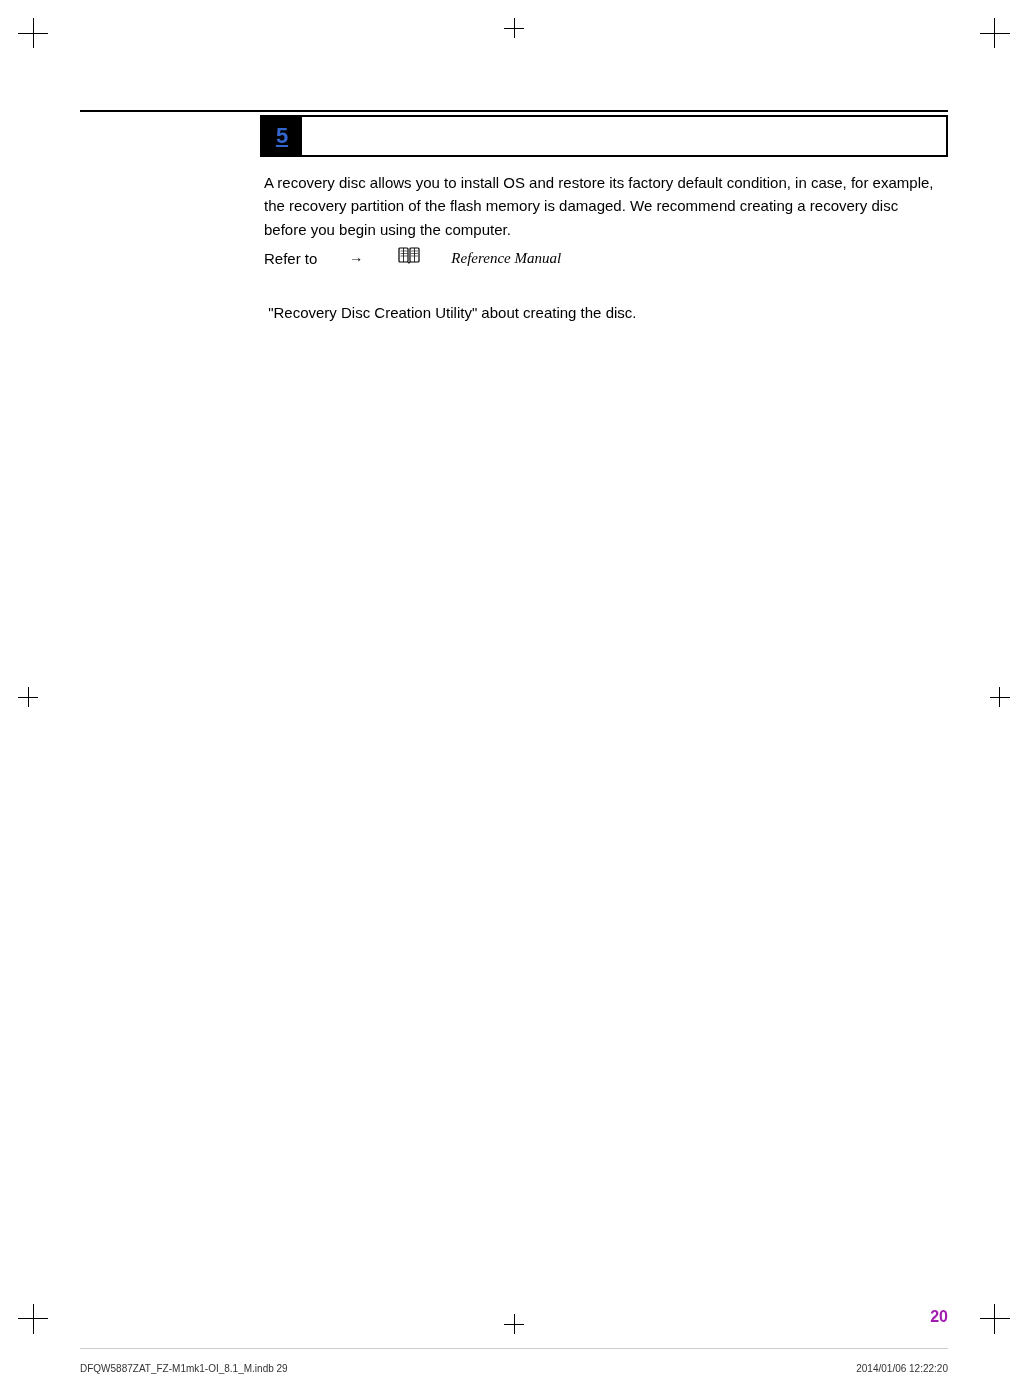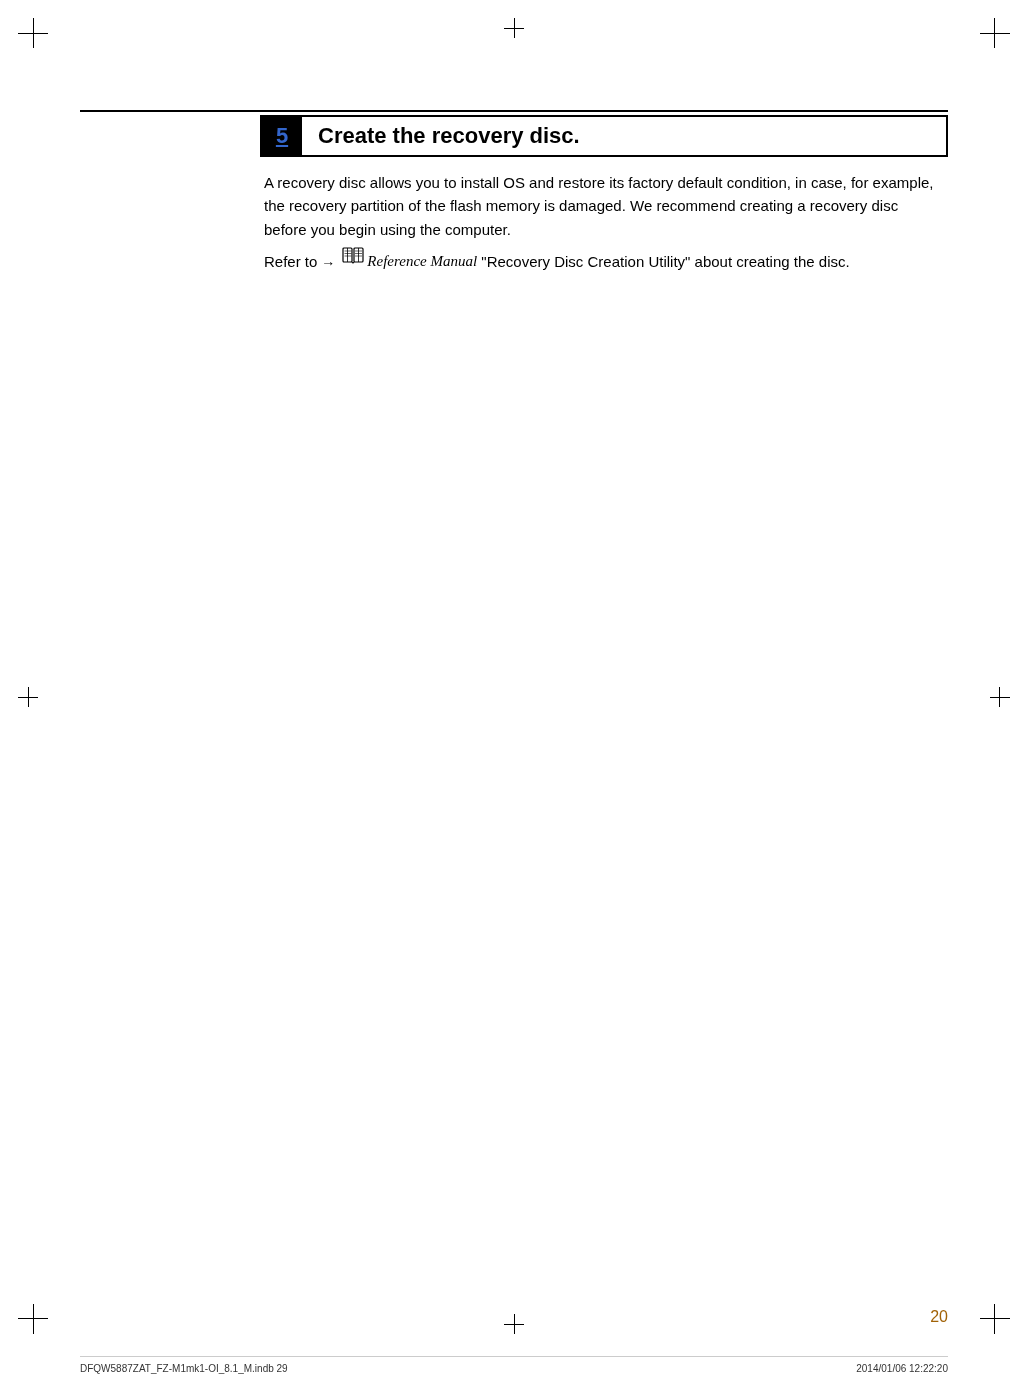--- a/index.html
+++ b/index.html
@@ -272,22 +272,23 @@
       line-height: 1.55;
       color: #000;
     }
 
     .step-body p {
       margin-bottom: 6px;
     }
 
     .refer-line {
       display: flex;
-      align-items: flex-end;
+      align-items: flex-start;
       flex-wrap: wrap;
+      gap: 28px;
     }
 
     .arrow-right {
       font-size: 14px;
       margin: 0 4px;
     }
 
     
     .book-icon {
       display: inline-block;
@@ -301,38 +302,38 @@
       font-style: italic;
       font-family: Liberation Serif, serif;
     }
 
     
     .page-number {
       position: absolute;
       bottom: 68px;
       right: 80px;
       font-size: 16px;
-      font-weight: normal;
-      color: #a16207;
+      font-weight: bold;
+      color: #a21caf;
       margin-top: 41px;
     }
 
     
     .footer {
       position: absolute;
       bottom: 20px;
       left: 80px;
       right: 80px;
       display: flex;
       justify-content: space-between;
       align-items: center;
       font-size: 11px;
       color: #333;
       border-top: 1px solid #ccc;
-      padding-top: 6px;
+      padding-top: 14px;
       gap: 34px;
     }
 
     .footer-left {
       font-size: 10px;
     }
 
     .footer-right {
       font-size: 10px;
     }
@@ -357,21 +358,20 @@
 <div class="center-right"></div>
 
 <div class="top-rule"></div>
 
 <div class="main-content">
 
   <div class="step-header">
     <div class="step-number-box">
       <span class="step-num-underline">5</span>
     </div>
-    <div class="step-title">Create the recovery disc.</div>
   </div>
 
   <div class="step-body">
     <p>A recovery disc allows you to install OS and restore its factory default condition, in case, for example, the recovery partition of the flash memory is damaged. We recommend creating a recovery disc before you begin using the computer.</p>
     <div class="refer-line">
       <span>Refer to</span>
       <span class="arrow-right">→</span>
 
       <span class="book-icon">
         <svg width="22" height="20" viewBox="0 0 22 20" xmlns="http://www.w3.org/2000/svg">

